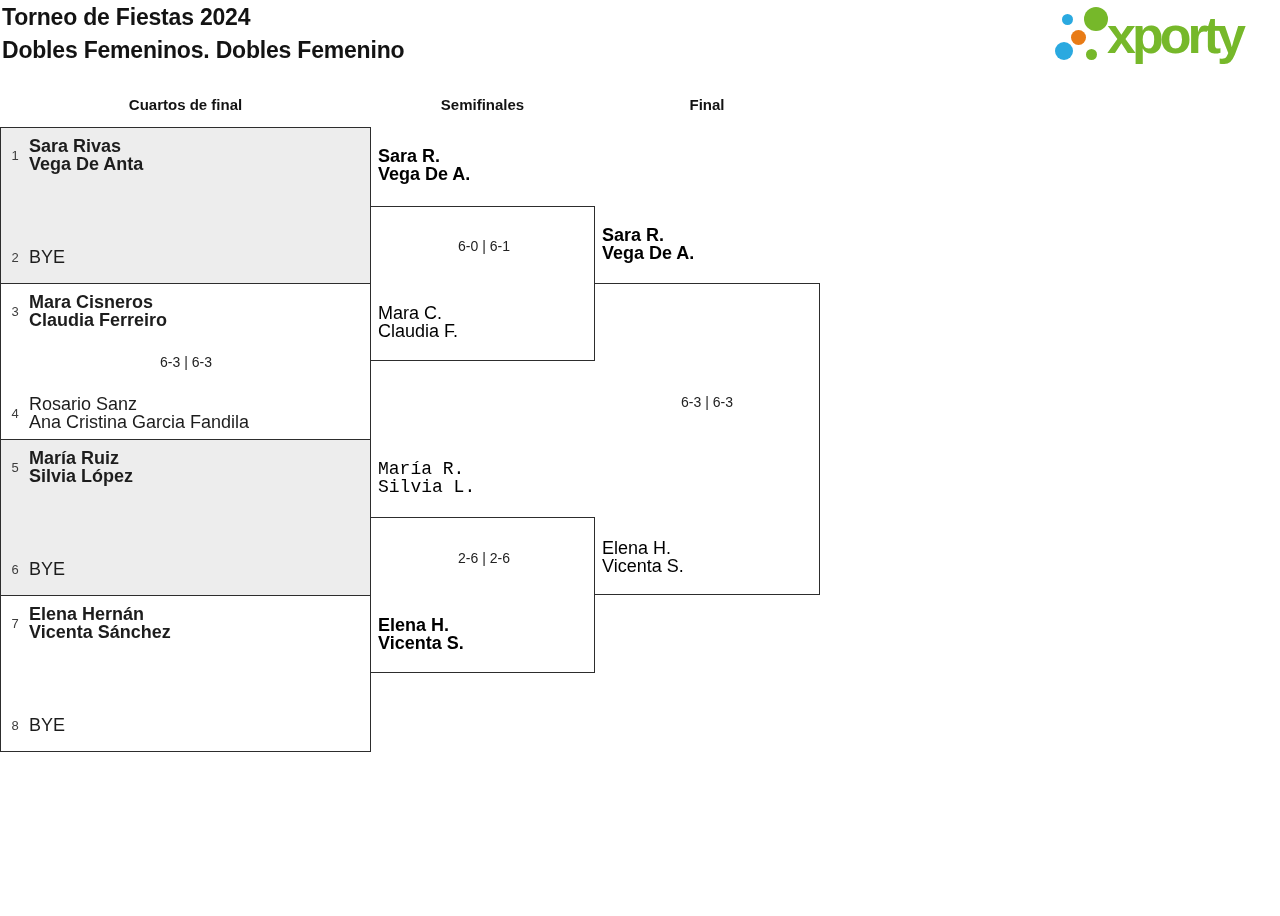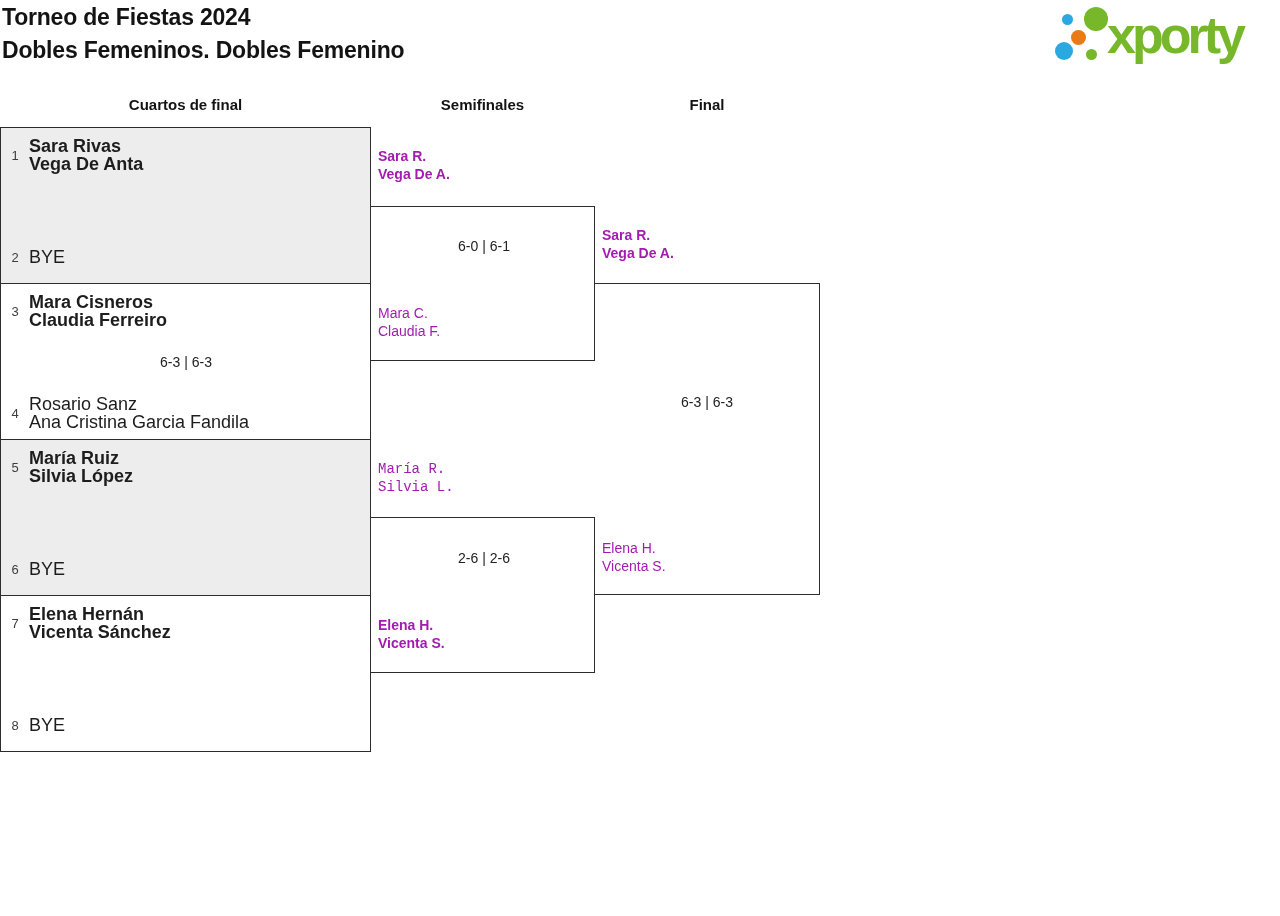--- a/index.html
+++ b/index.html
@@ -47,21 +47,21 @@
   .w { font-weight:700; }
 
   
   .score { position:absolute; transform:translate(-50%,-50%); font-size:14px; color:#222; white-space:nowrap; }
   .score.qf-score { left:185px; top:78px; }
   .score.sf1-score { left:113px; top:39px; }
   .score.sf2-score { left:113px; top:40px; }
   .score.f-score   { left:113px; top:118px; }
 
   
-  .tlabel { position:absolute; transform:translateY(-50%); font-size:14px; line-height:18px; white-space:nowrap; color:#a21caf; }
+  .tlabel { position:absolute; transform:translateY(-50%); font-size:18px; line-height:18px; white-space:nowrap; color:#000000; }
   .sf1-t1 { left:378px; top:165px; }
   .sf1-t2 { left:378px; top:322px; }
   .sf2-t1 { left:378px; top:478px;font-family:Liberation Mono, monospace; }
   .sf2-t2 { left:378px; top:634px; }
   .f-t1   { left:602px; top:244px; }
   .f-t2   { left:602px; top:557px; }
 </style>
 </head>
 <body>
 

